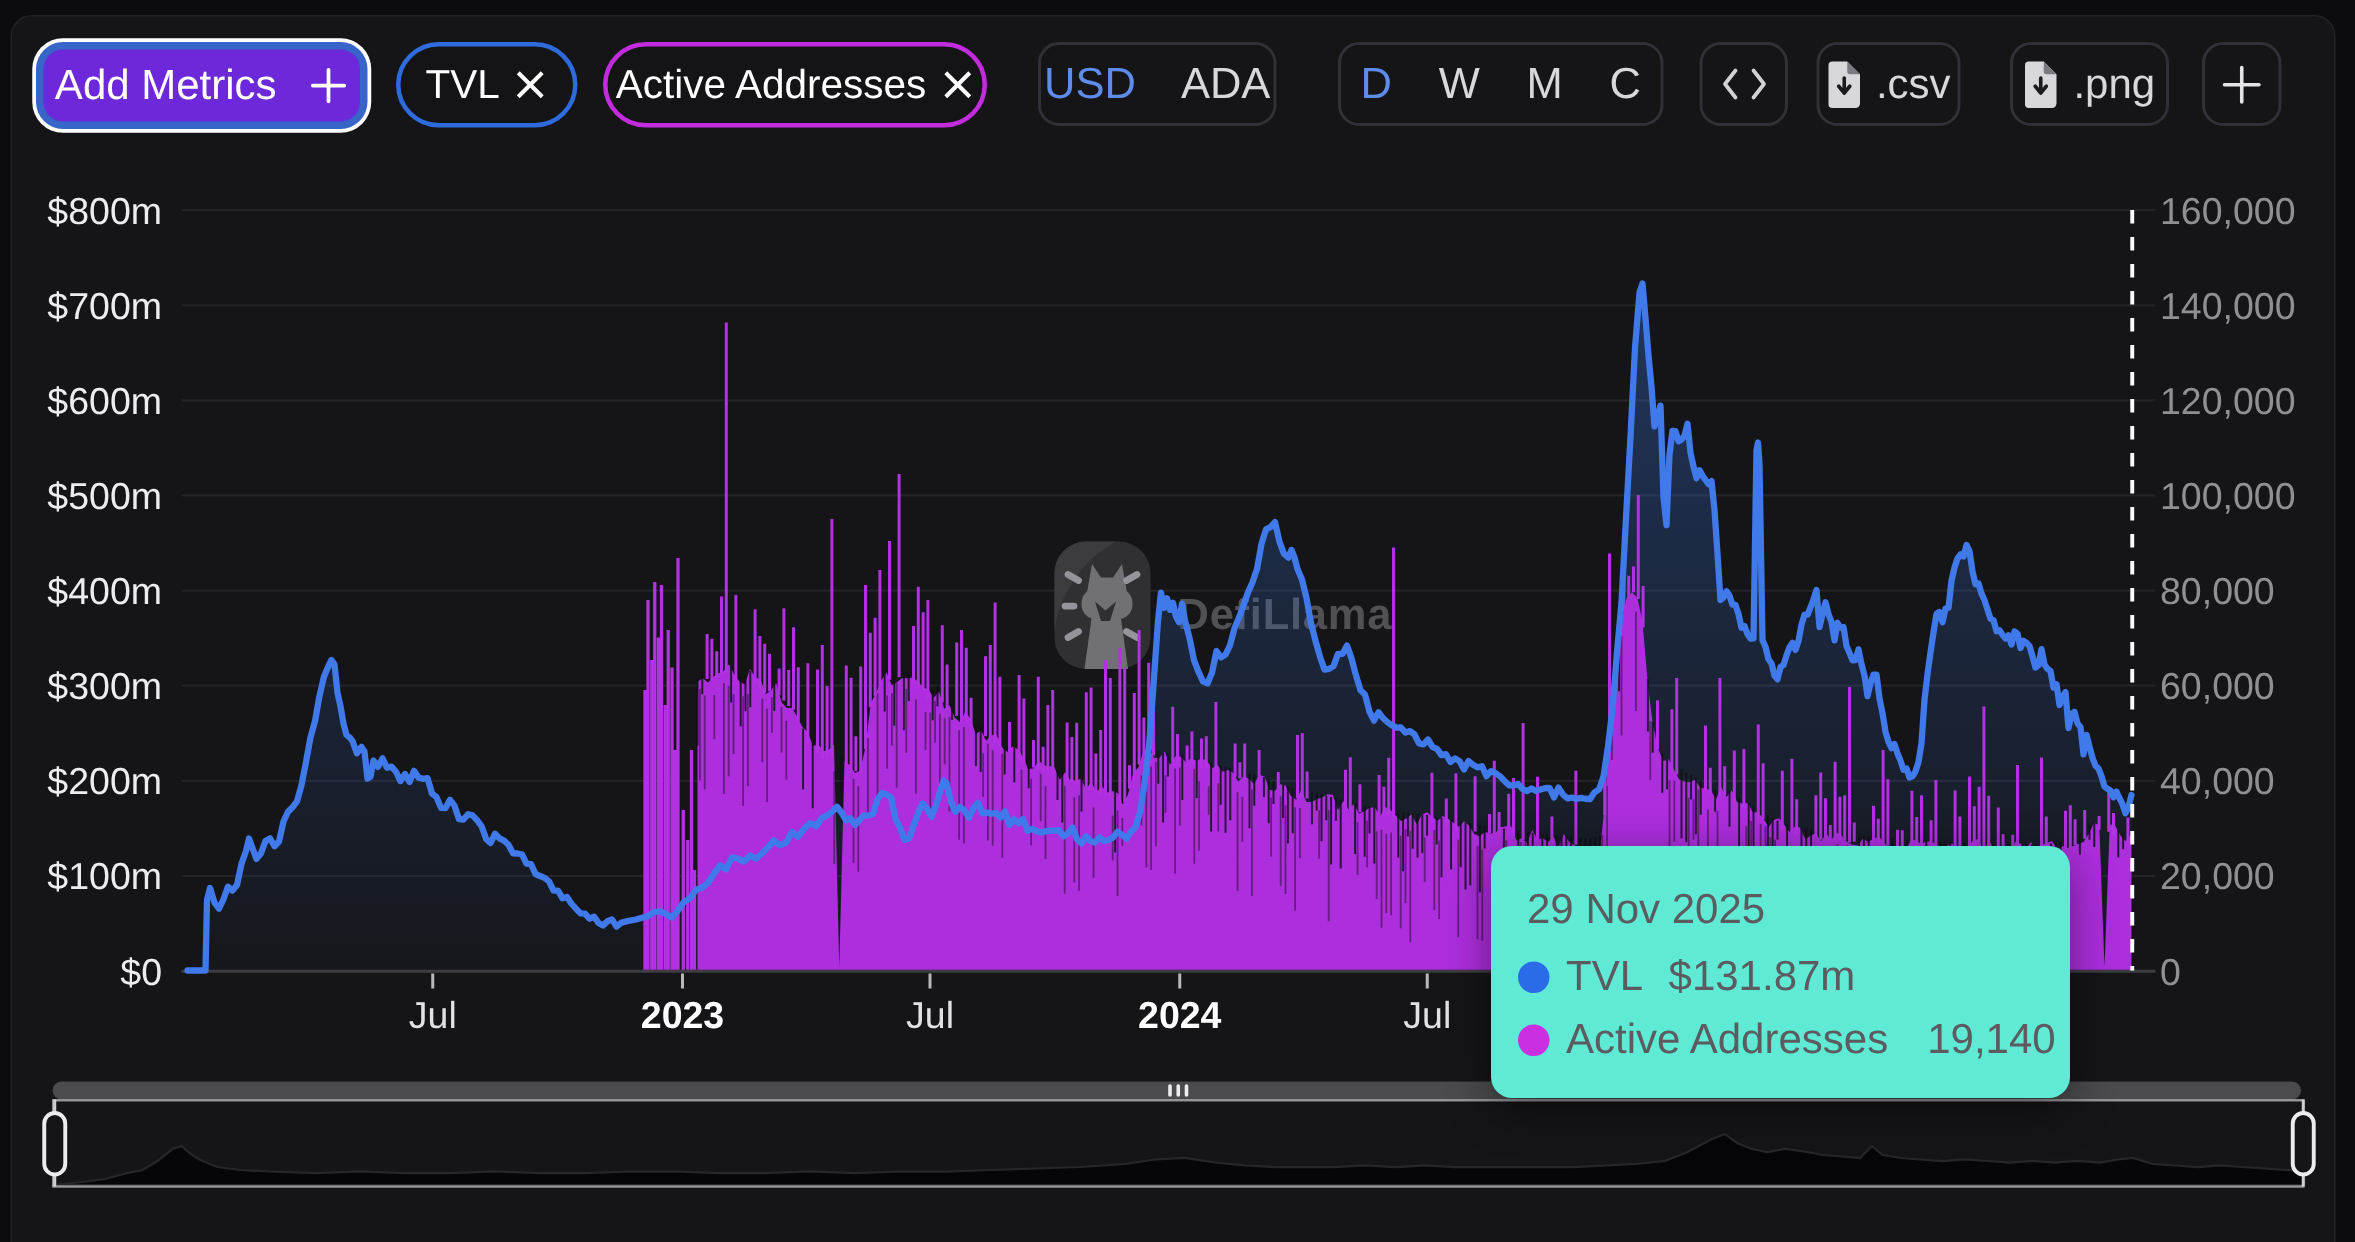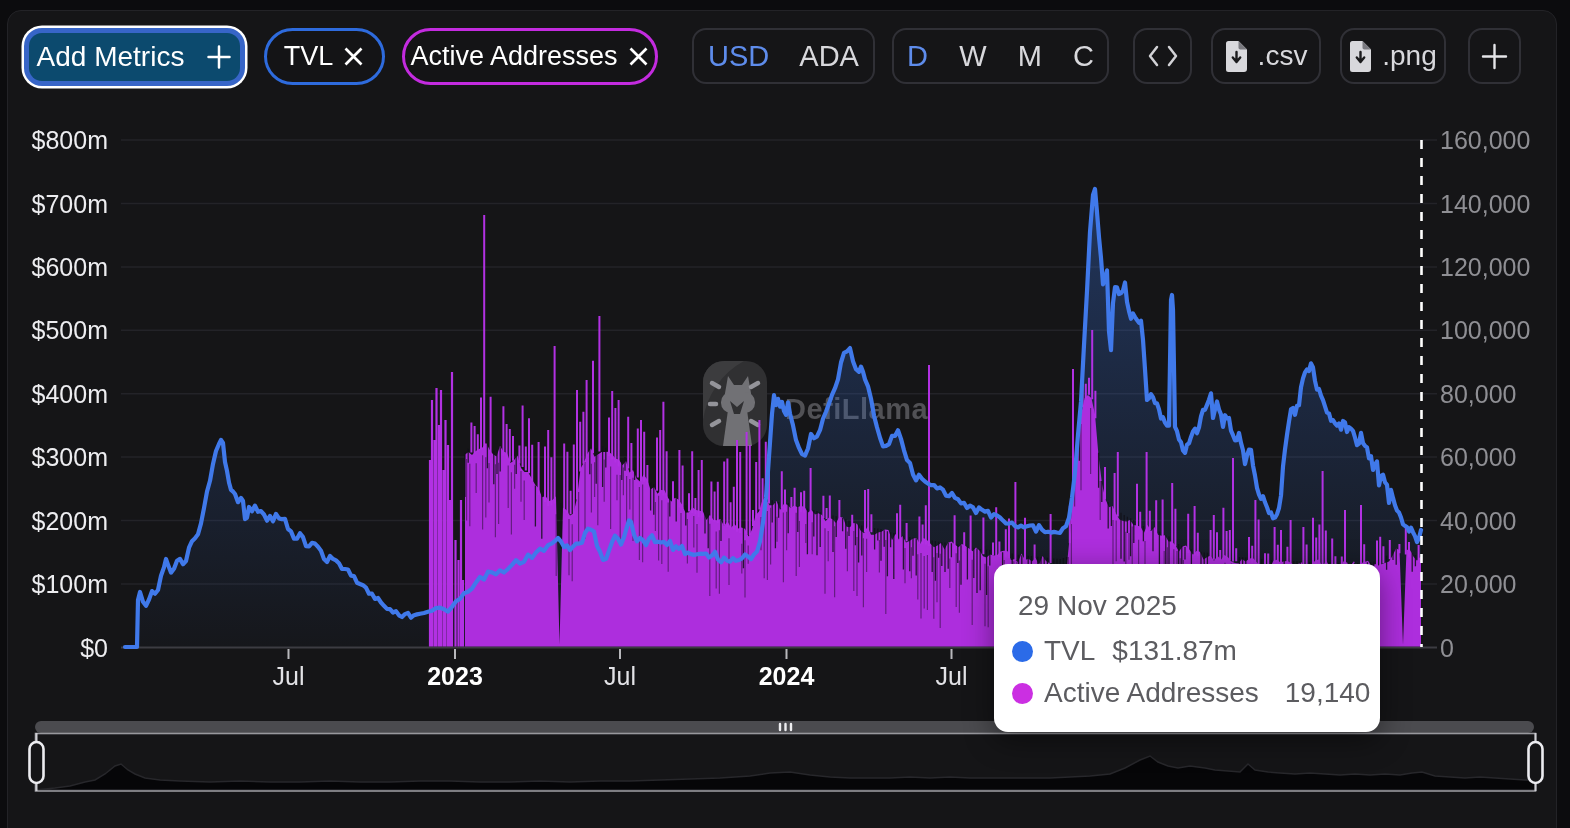--- a/index.html
+++ b/index.html
@@ -5,29 +5,29 @@
   * { margin:0; padding:0; box-sizing:border-box; }
   html,body { width:1570px; height:828px; background:#0c0c0e; overflow:hidden;
     font-family:"Liberation Sans", sans-serif; }
   .card { position:absolute; left:7px; top:10px; width:1550px; height:824px;
     background:#151517; border:1px solid #232327; border-radius:14px 14px 0 0; }
   .abs { position:absolute; }
   .btn { position:absolute; top:28px; height:56px; border:2px solid #303036;
     border-radius:14px; display:flex; align-items:center; justify-content:center;
     color:#d8d8dc; font-size:28px; }
   .addm { position:absolute; left:29px; top:33px; width:211px; height:48px;
-    background:#0c4a6e; border-radius:13px;
+    background:#6d28d9; border-radius:13px;
     box-shadow:0 0 0 5px #3765c8, 0 0 0 7.5px #ffffff;
     display:flex; align-items:center; justify-content:center; gap:22px;
     color:#fff; font-size:28px; font-weight:500; }
   .pill { position:absolute; top:28px; height:57px; border-radius:29px;
     display:flex; align-items:center; justify-content:center; gap:9px;
     color:#fff; font-size:27px; background:#141416; }
   .tooltip { position:absolute; left:994px; top:564px; width:386px; height:168px;
-    background:#ffffff; border-radius:14px; box-shadow:0 8px 30px rgba(0,0,0,0.45);
+    background:#5eead4; border-radius:14px; box-shadow:0 8px 30px rgba(0,0,0,0.45);
     color:#5c5c60; font-size:28px; }
   .tt-row { position:absolute; display:flex; align-items:center; }
   .dot { width:21px; height:21px; border-radius:50%; display:inline-block; }
 </style>
 </head>
 <body>
 <div class="card"></div>
 
 <div class="addm">Add Metrics
   <svg width="26" height="26" viewBox="0 0 26 26">
@@ -37,36 +37,36 @@
 <div class="pill" style="left:264px;width:121px;border:3px solid #2e6bdd;">TVL
   <svg width="23" height="23" viewBox="0 0 23 23">
       <path d="M3.5 3.5l16 16M19.5 3.5l-16 16" stroke="#fff" stroke-width="2.7"></path>
     </svg>
 </div>
 <div class="pill" style="left:402px;width:256px;border:3px solid #c32bdf;">Active Addresses
   <svg width="23" height="23" viewBox="0 0 23 23">
       <path d="M3.5 3.5l16 16M19.5 3.5l-16 16" stroke="#fff" stroke-width="2.7"></path>
     </svg>
 </div>
-<div class="btn" style="left:692px;width:183px;gap:30px;font-size:29px;">
+<div class="btn" style="left:692px;width:159px;gap:30px;font-size:29px;">
     <span style="color:#5e8ceb;">USD</span>
     <span>ADA</span>
   </div>
 <div class="btn" style="left:892px;width:217px;gap:0;font-size:29px;justify-content:space-between;padding:0 13px;">
     <span style="color:#5e8ceb;">D</span>
     <span>W</span>
     <span>M</span>
     <span>C</span>
   </div>
 <div class="btn" style="left:1133px;width:59px;">
   <svg width="30" height="22" viewBox="0 0 30 22">
       <path d="M9 2L2 11l7 9M21 2l7 9-7 9" fill="none" stroke="#d2d2d6" stroke-width="2.5" stroke-linecap="round" stroke-linejoin="round"></path>
     </svg>
 </div>
-<div class="btn" style="left:1211px;width:110px;gap:10px;">
+<div class="btn" style="left:1211px;width:96px;gap:10px;">
   <svg width="23" height="33" viewBox="0 0 23 33">
       <path d="M3.5 1h10l8.5 8.5V29a3 3 0 0 1-3 3h-15.5a2.5 2.5 0 0 1-2.5-2.5V3.5a2.5 2.5 0 0 1 2.5-2.5z" fill="#d8d8dc"></path>
       <path d="M13.5 1l8.5 8.5h-6.7a1.8 1.8 0 0 1-1.8-1.8V1z" fill="#7a7a80"></path>
       <path d="M11.5 12v9M7.8 17.5l3.7 4.5 3.7-4.5" fill="none" stroke="#1b1b1d" stroke-width="2.4" stroke-linecap="round" stroke-linejoin="round"></path>
     </svg>
   <span>.csv</span>
 </div>
 <div class="btn" style="left:1340px;width:106px;gap:10px;">
   <svg width="23" height="33" viewBox="0 0 23 33">
       <path d="M3.5 1h10l8.5 8.5V29a3 3 0 0 1-3 3h-15.5a2.5 2.5 0 0 1-2.5-2.5V3.5a2.5 2.5 0 0 1 2.5-2.5z" fill="#d8d8dc"></path>

